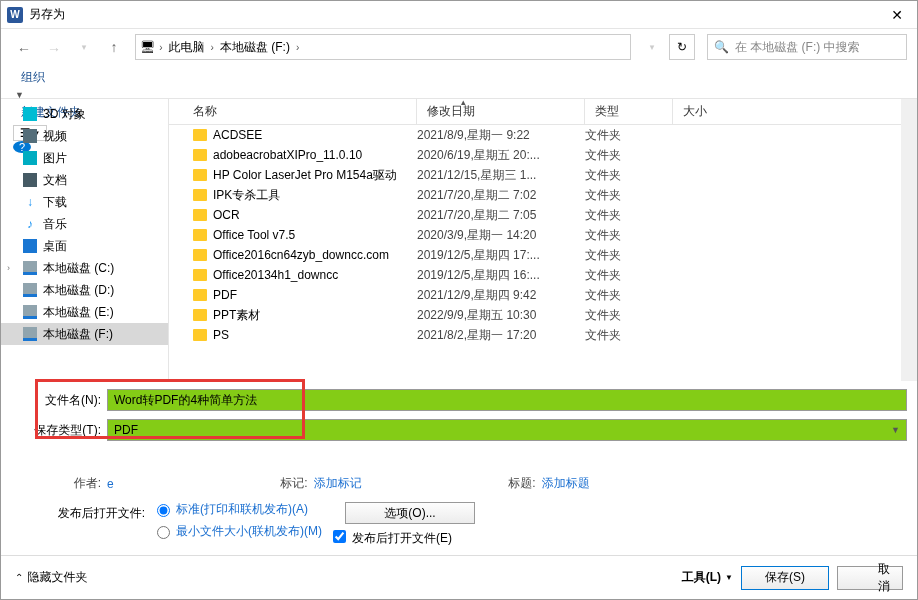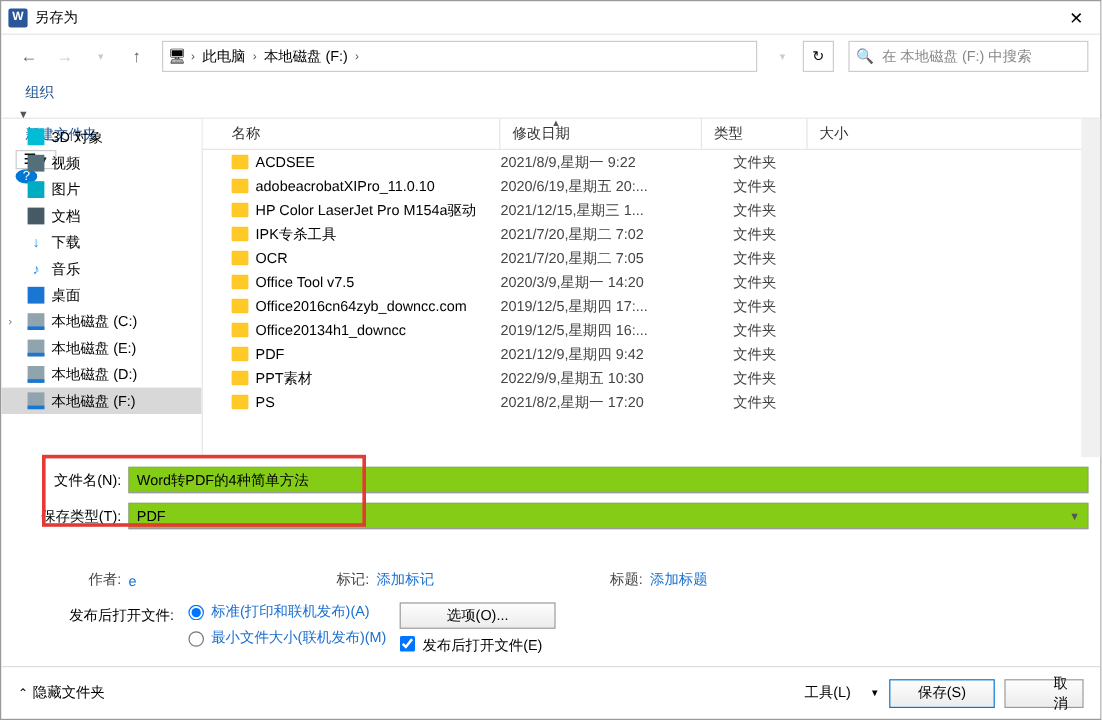--- a/index.html
+++ b/index.html
@@ -53,21 +53,21 @@
 .col.name { width: 248px; padding-left: 24px; }
 .col.date { width: 168px; }
 .col.type { width: 88px; }
 .col.size { flex: 1; border-right: none; }
 .sort-chev { position: absolute; left: calc(168px + 124px); top: -2px; font-size: 9px; color: #555; }
 
 .filelist { flex: 1; overflow-y: auto; }
 .row { height: 20px; display: flex; align-items: center; cursor: pointer; }
 .row .fname { width: 248px; padding-left: 24px; display: flex; align-items: center; gap: 6px; white-space: nowrap; overflow: hidden; }
 .row .fdate { width: 168px; color: #444; white-space: nowrap; overflow: hidden; }
-.row .ftype { width: 88px; color: #444; text-align: center; }
+.row .ftype { width: 88px; color: #444; }
 .foldericon { width: 14px; height: 12px; background: #ffca28; border-radius: 1px; }
 
 .scrollbar-v { width: 16px; background: #f0f0f0; }
 
 
 .hl-wrap { position: relative; }
 .highlight { position: absolute; border: 3px solid #e53935; pointer-events: none; z-index: 5; }
 
 
 .formarea { padding: 6px 10px 4px 22px; }
@@ -83,32 +83,32 @@
 .metaval { color: #1b6fd0; cursor: pointer; }
 
 .optarea { display: flex; padding: 4px 0; }
 .optleft { width: 310px; padding-left: 22px; }
 .optlabel { text-align: right; width: 106px; float: left; padding-right: 6px; padding-top: 3px; }
 .radios { margin-left: 112px; }
 .radio { display: flex; align-items: flex-start; margin-bottom: 6px; cursor: pointer; }
 .radio input { margin-right: 6px; margin-top: 2px; }
 .radio span { color: #1b6fd0; line-height: 1.3; }
 .optright { flex: 1; }
-.optbtn { width: 130px; height: 22px; border: 1px solid #999; background: linear-gradient(#fdfdfd,#ececec); cursor: pointer; margin-bottom: 6px; display: flex; align-items: center; justify-content: center; }
+.optbtn { width: 130px; height: 22px; border: 1px solid #999; background: linear-gradient(#fdfdfd,#ececec); cursor: pointer; margin-bottom: 6px; display: flex; align-items: center; justify-content: center; margin-left: 12px; }
 .check { display: flex; align-items: flex-start; cursor: pointer; }
 .check input { margin-right: 6px; }
 
 
 .footer { height: 44px; border-top: 1px solid #ddd; display: flex; align-items: center; padding: 0 14px; }
 .hide-link { cursor: pointer; display: flex; align-items: center; gap: 4px; }
 .footer .spacer { flex: 1; }
 .fbtn { height: 24px; padding: 0 8px; border: 1px solid #999; background: linear-gradient(#fdfdfd,#ececec); cursor: pointer; margin-left: 8px; display: flex; align-items: center; justify-content: center; }
 .fbtn.save { width: 88px; border-color: #0078d4; }
 .fbtn.cancel { width: 66px; padding-left: 40px; }
-.toolsbtn { display: flex; align-items: center; cursor: pointer; gap: 16px; }
+.toolsbtn { display: flex; align-items: center; cursor: pointer; gap: 4px; font-weight: bold; }
 </style>
 </head>
 <body>
 
 <div class="dialog">
 
   <div class="titlebar">
     <div class="app-icon">W</div>
     <div class="title">另存为</div>
     <div class="close">✕</div>
@@ -175,25 +175,25 @@
           <div class="icondesk"></div>
           <span>桌面</span>
         </div>
         <div class="side-item">
           <span class="exp">›</span>
           <div class="icondrive"></div>
           <span>本地磁盘 (C:)</span>
         </div>
         <div class="side-item">
           <div class="icondrive"></div>
+          <span>本地磁盘 (D:)</span>
+        </div>
+        <div class="side-item">
+          <div class="icondrive"></div>
           <span>本地磁盘 (E:)</span>
-        </div>
-        <div class="side-item">
-          <div class="icondrive"></div>
-          <span>本地磁盘 (D:)</span>
         </div>
         <div class="side-item sel">
           <div class="icondrive"></div>
           <span>本地磁盘 (F:)</span>
         </div>
       </div>
 
     <div class="folderpane">
       <div class="columns" style="position:relative;">
         <div class="sort-chev">▴</div>

